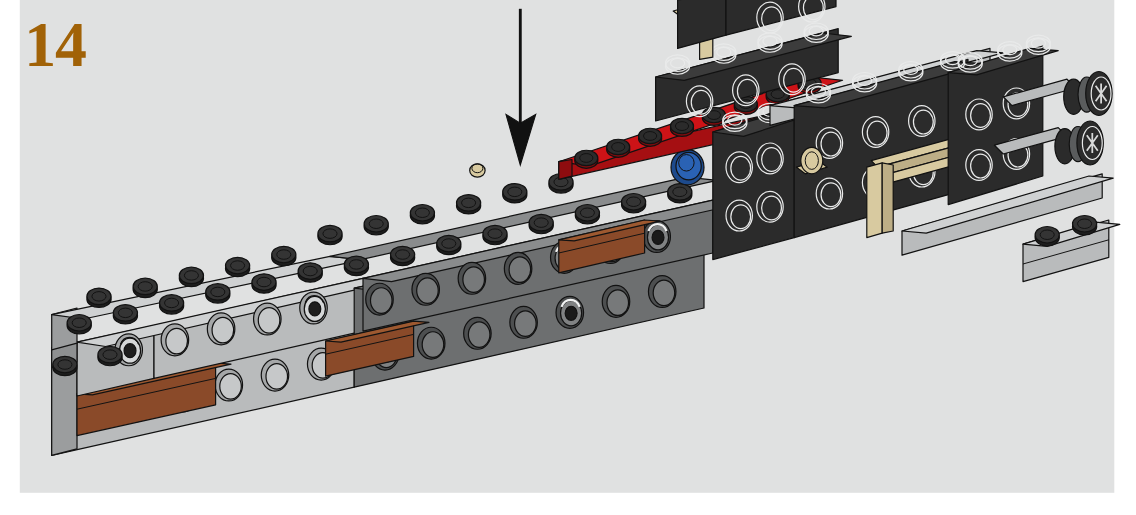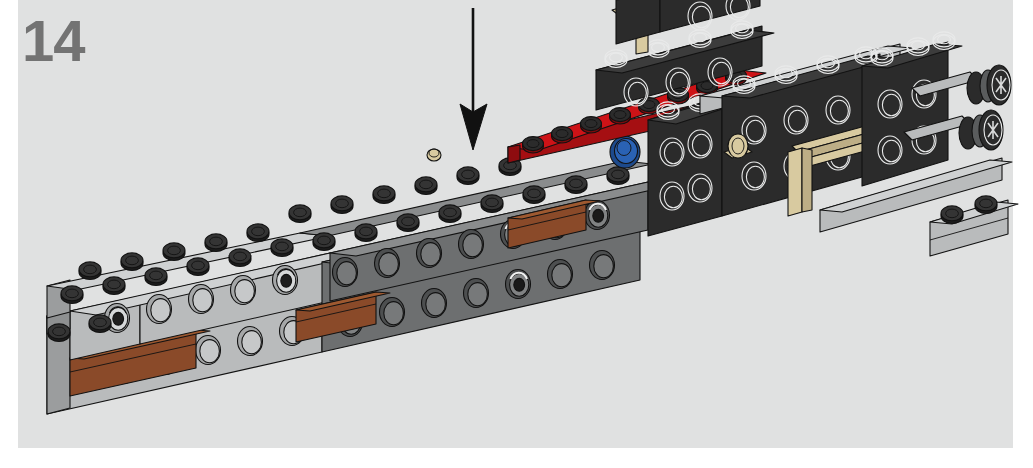--- a/index.html
+++ b/index.html
@@ -24,26 +24,26 @@
     left: 18px;
     top: 0px;
     width: 995px;
     height: 448px;
     background: #e0e1e1;
   }
   #step-number {
     position: absolute;
     left: 22px;
     top: 12px;
-    font-family: Liberation Sans, sans-serif;
+    font-family: Liberation Serif, serif;
     font-weight: bold;
     font-size: 58px;
     line-height: 58px;
     letter-spacing: -1px;
-    color: #737373;
+    color: #a16207;
     user-select: none;
   }
   #model-svg {
     position: absolute;
     left: 0;
     top: 0;
   }
 </style>
 </head>
 <body>

